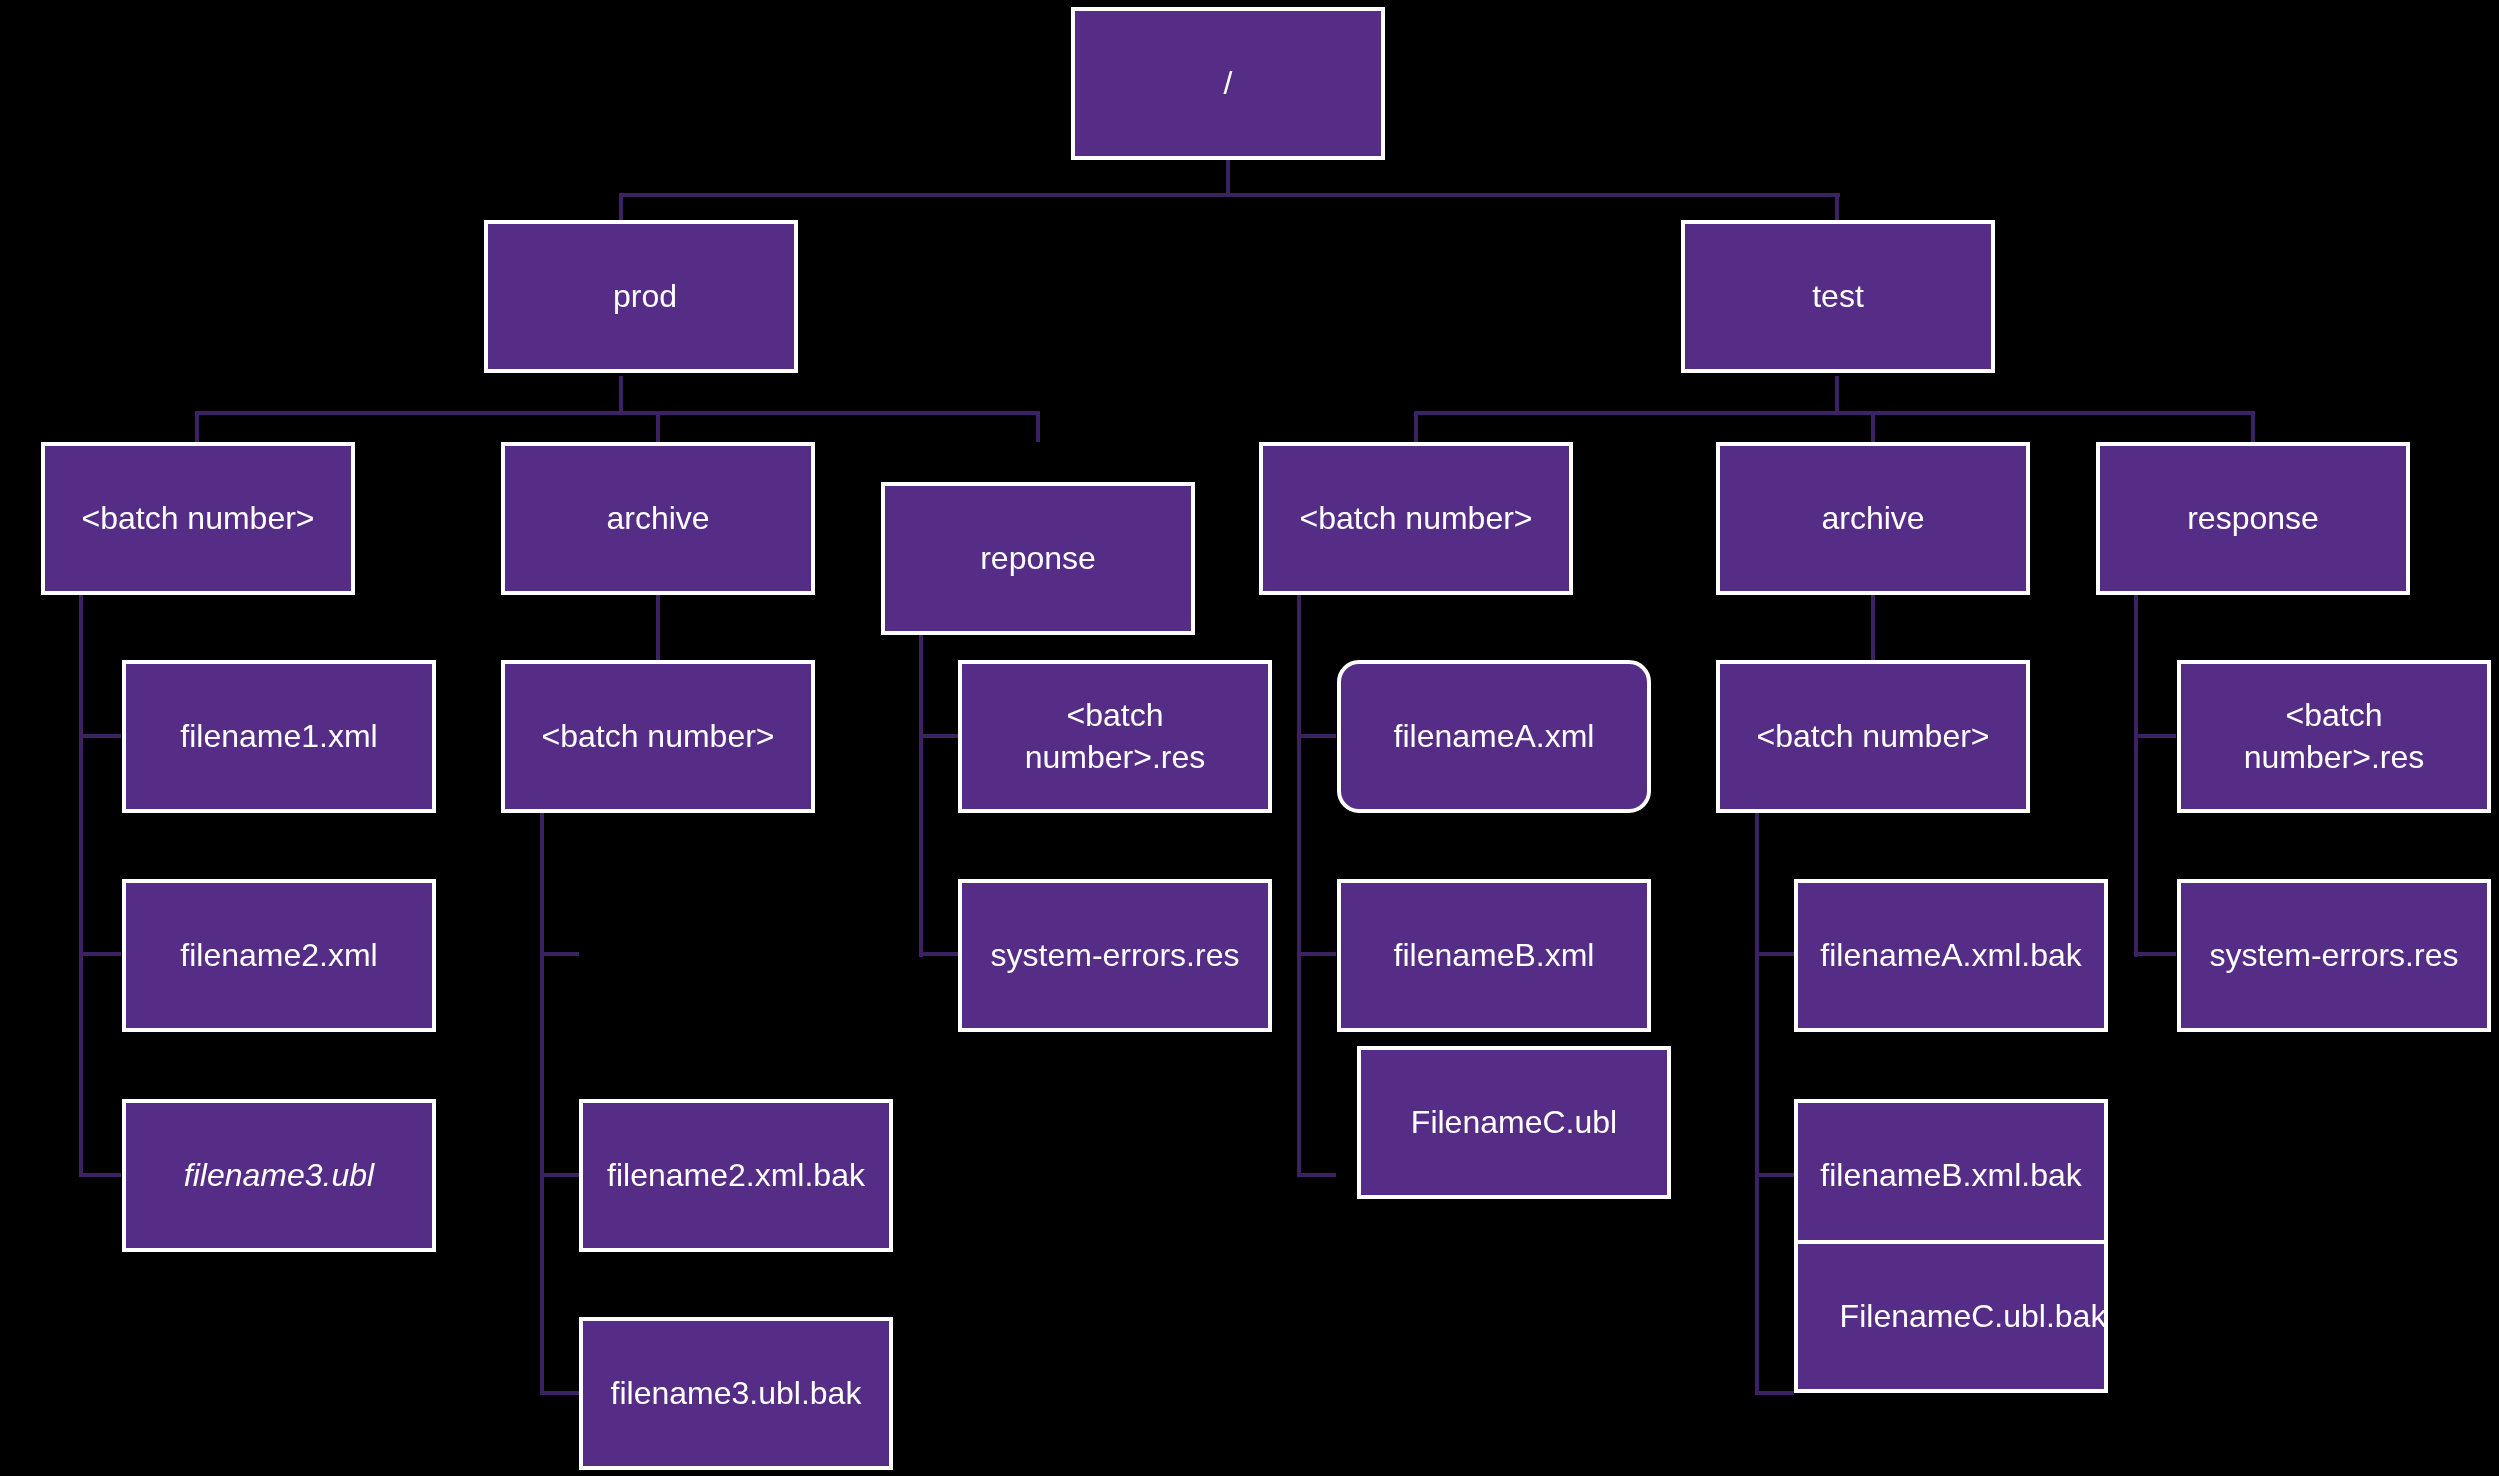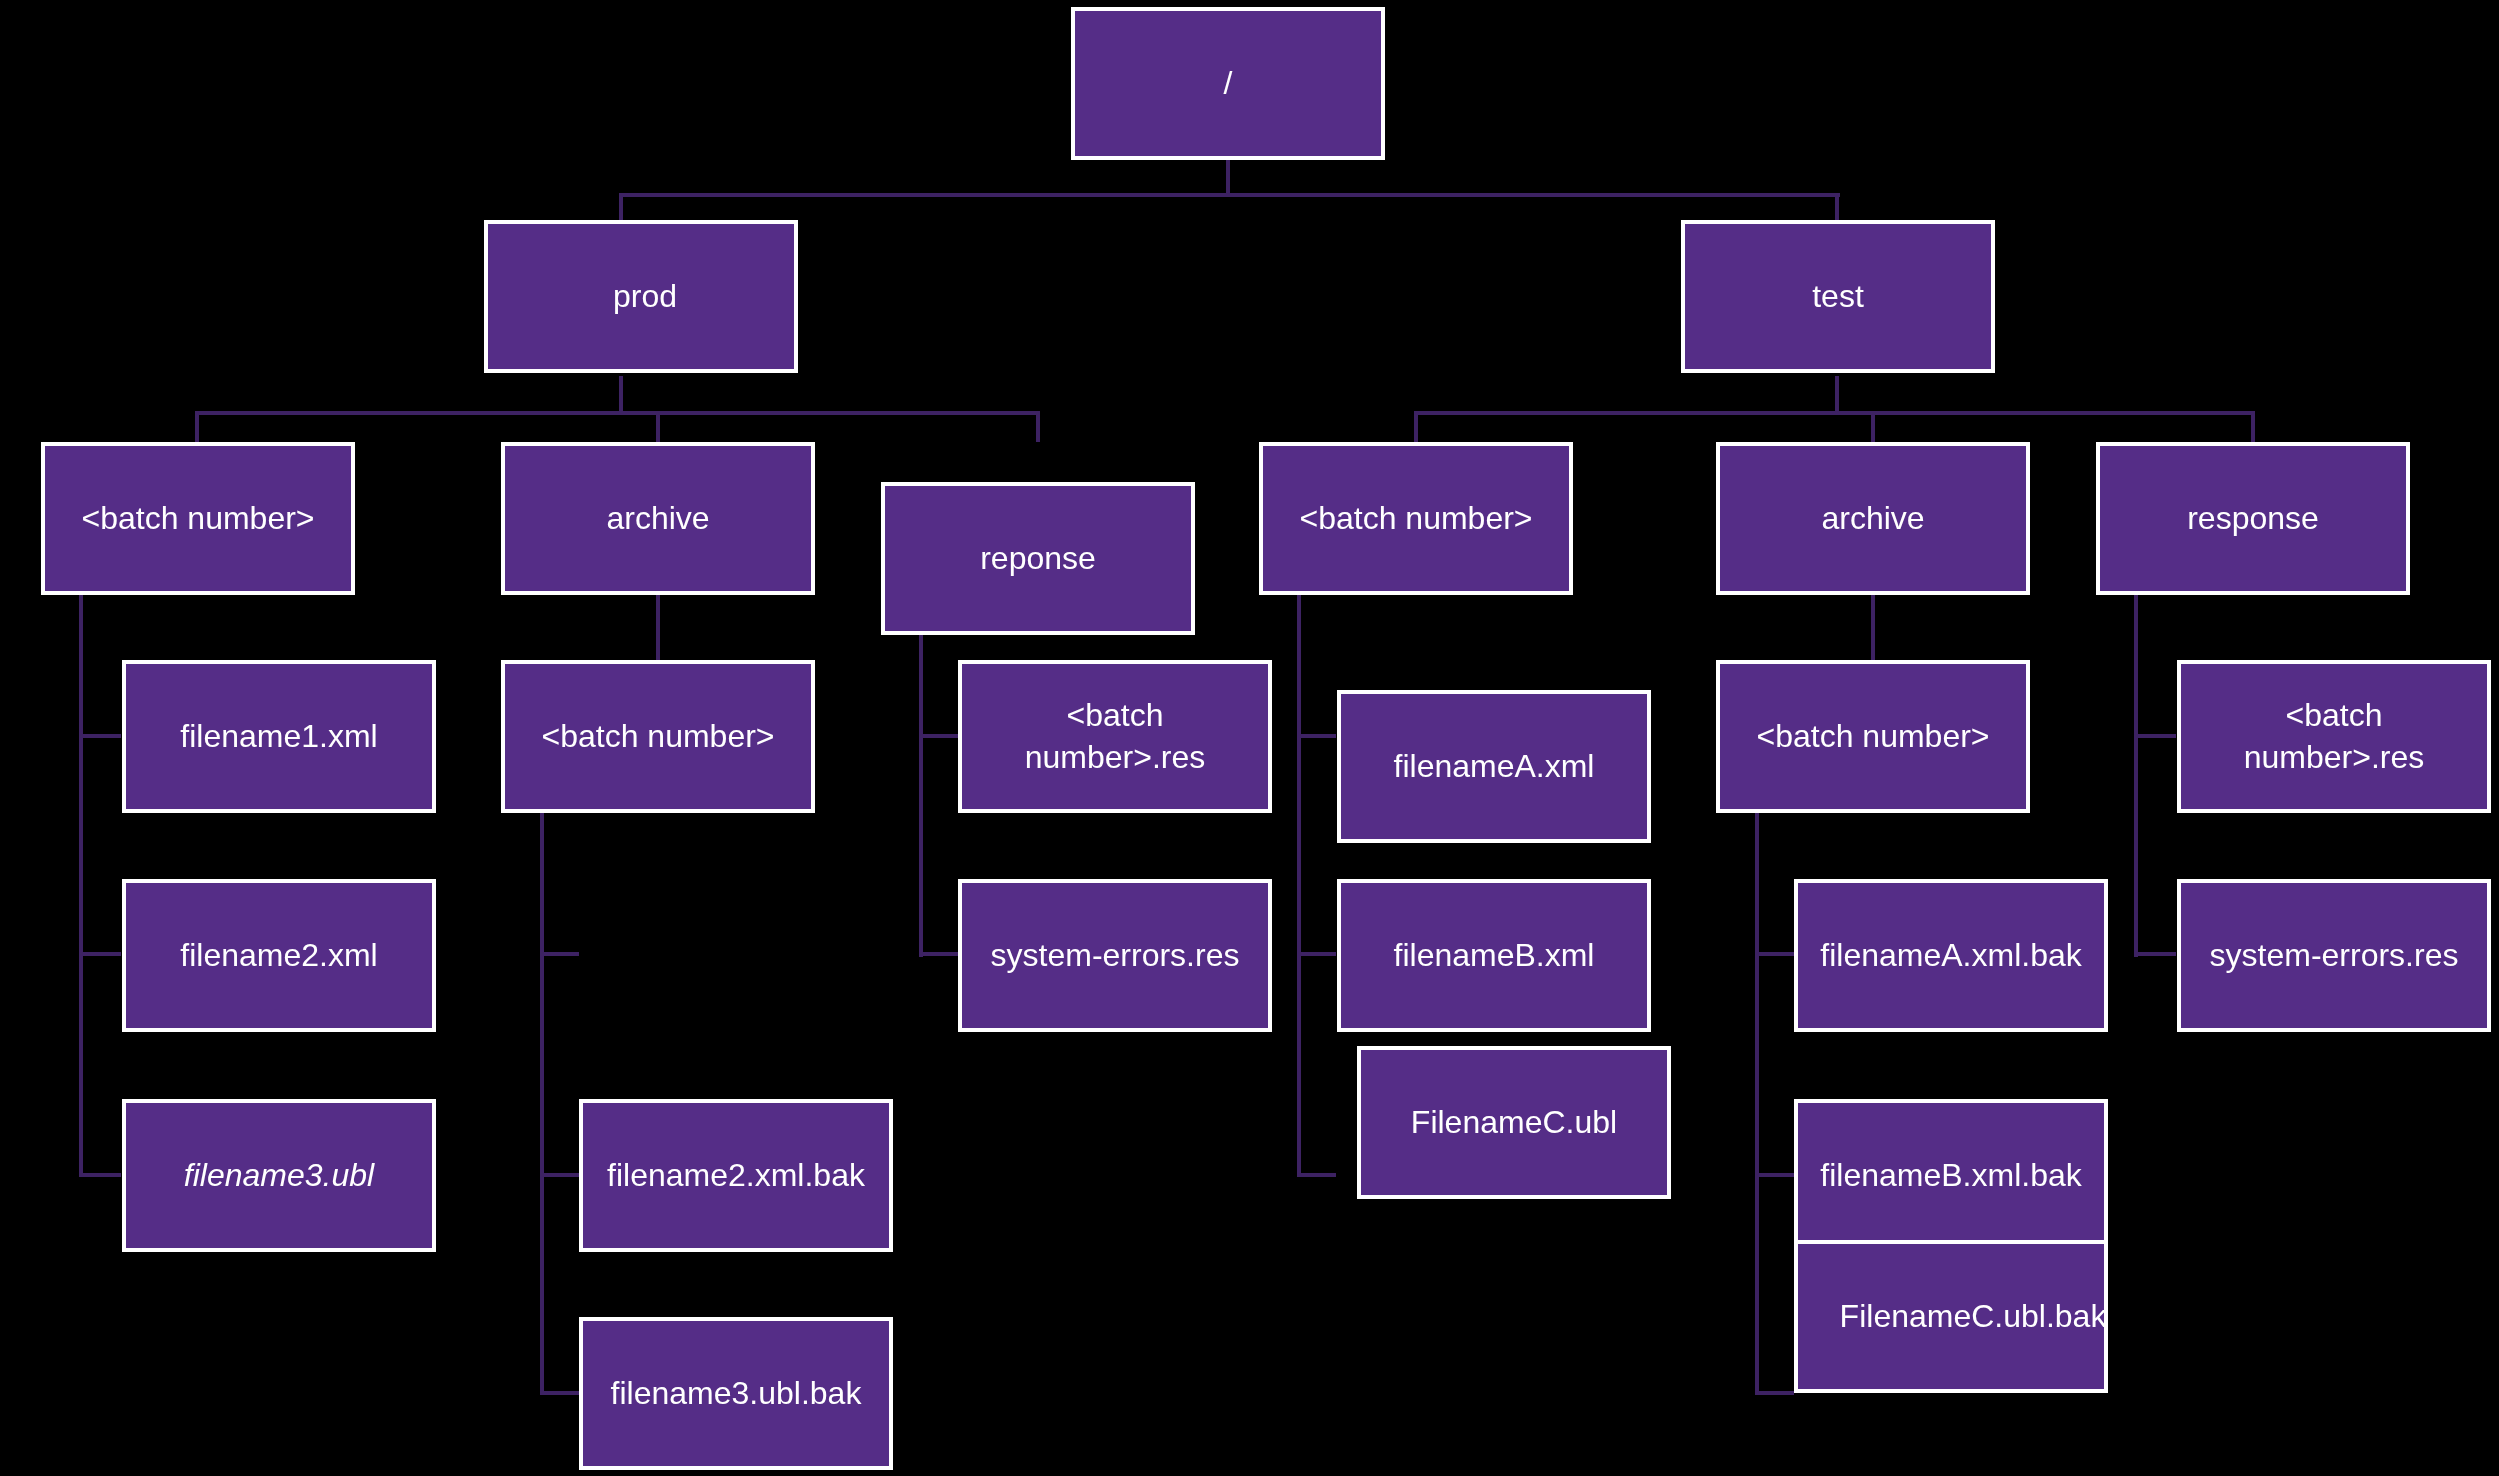--- a/index.html
+++ b/index.html
@@ -102,21 +102,21 @@
   <div class="node" style="left:122px;top:879px;">filename2.xml</div>
   <div class="node" style="left:122px;top:1099px;font-style:italic;">filename3.ubl</div>
 
   <div class="node" style="left:501px;top:660px;">&lt;batch number&gt;</div>
   <div class="node" style="left:579px;top:1099px;">filename2.xml.bak</div>
   <div class="node" style="left:579px;top:1317px;">filename3.ubl.bak</div>
 
   <div class="node wrap" style="left:958px;top:660px;">&lt;batch number&gt;.res</div>
   <div class="node" style="left:958px;top:879px;">system-errors.res</div>
 
-  <div class="node" style="left:1337px;top:690px;">filenameA.xml</div>
+  <div class="node" style="left:1337px;top:660px;border-radius:22px;">filenameA.xml</div>
   <div class="node" style="left:1337px;top:879px;">filenameB.xml</div>
   <div class="node" style="left:1337px;top:1046px;margin-left:20px;">FilenameC.ubl</div>
 
   <div class="node" style="left:1716px;top:660px;">&lt;batch number&gt;</div>
   <div class="node" style="left:1794px;top:879px;">filenameA.xml.bak</div>
   <div class="node" style="left:1794px;top:1099px;">filenameB.xml.bak</div>
   <div class="node" style="left:1794px;top:1240px;padding-left:44px;">FilenameC.ubl.bak</div>
 
   <div class="node wrap" style="left:2177px;top:660px;">&lt;batch number&gt;.res</div>
   <div class="node" style="left:2177px;top:879px;">system-errors.res</div>

